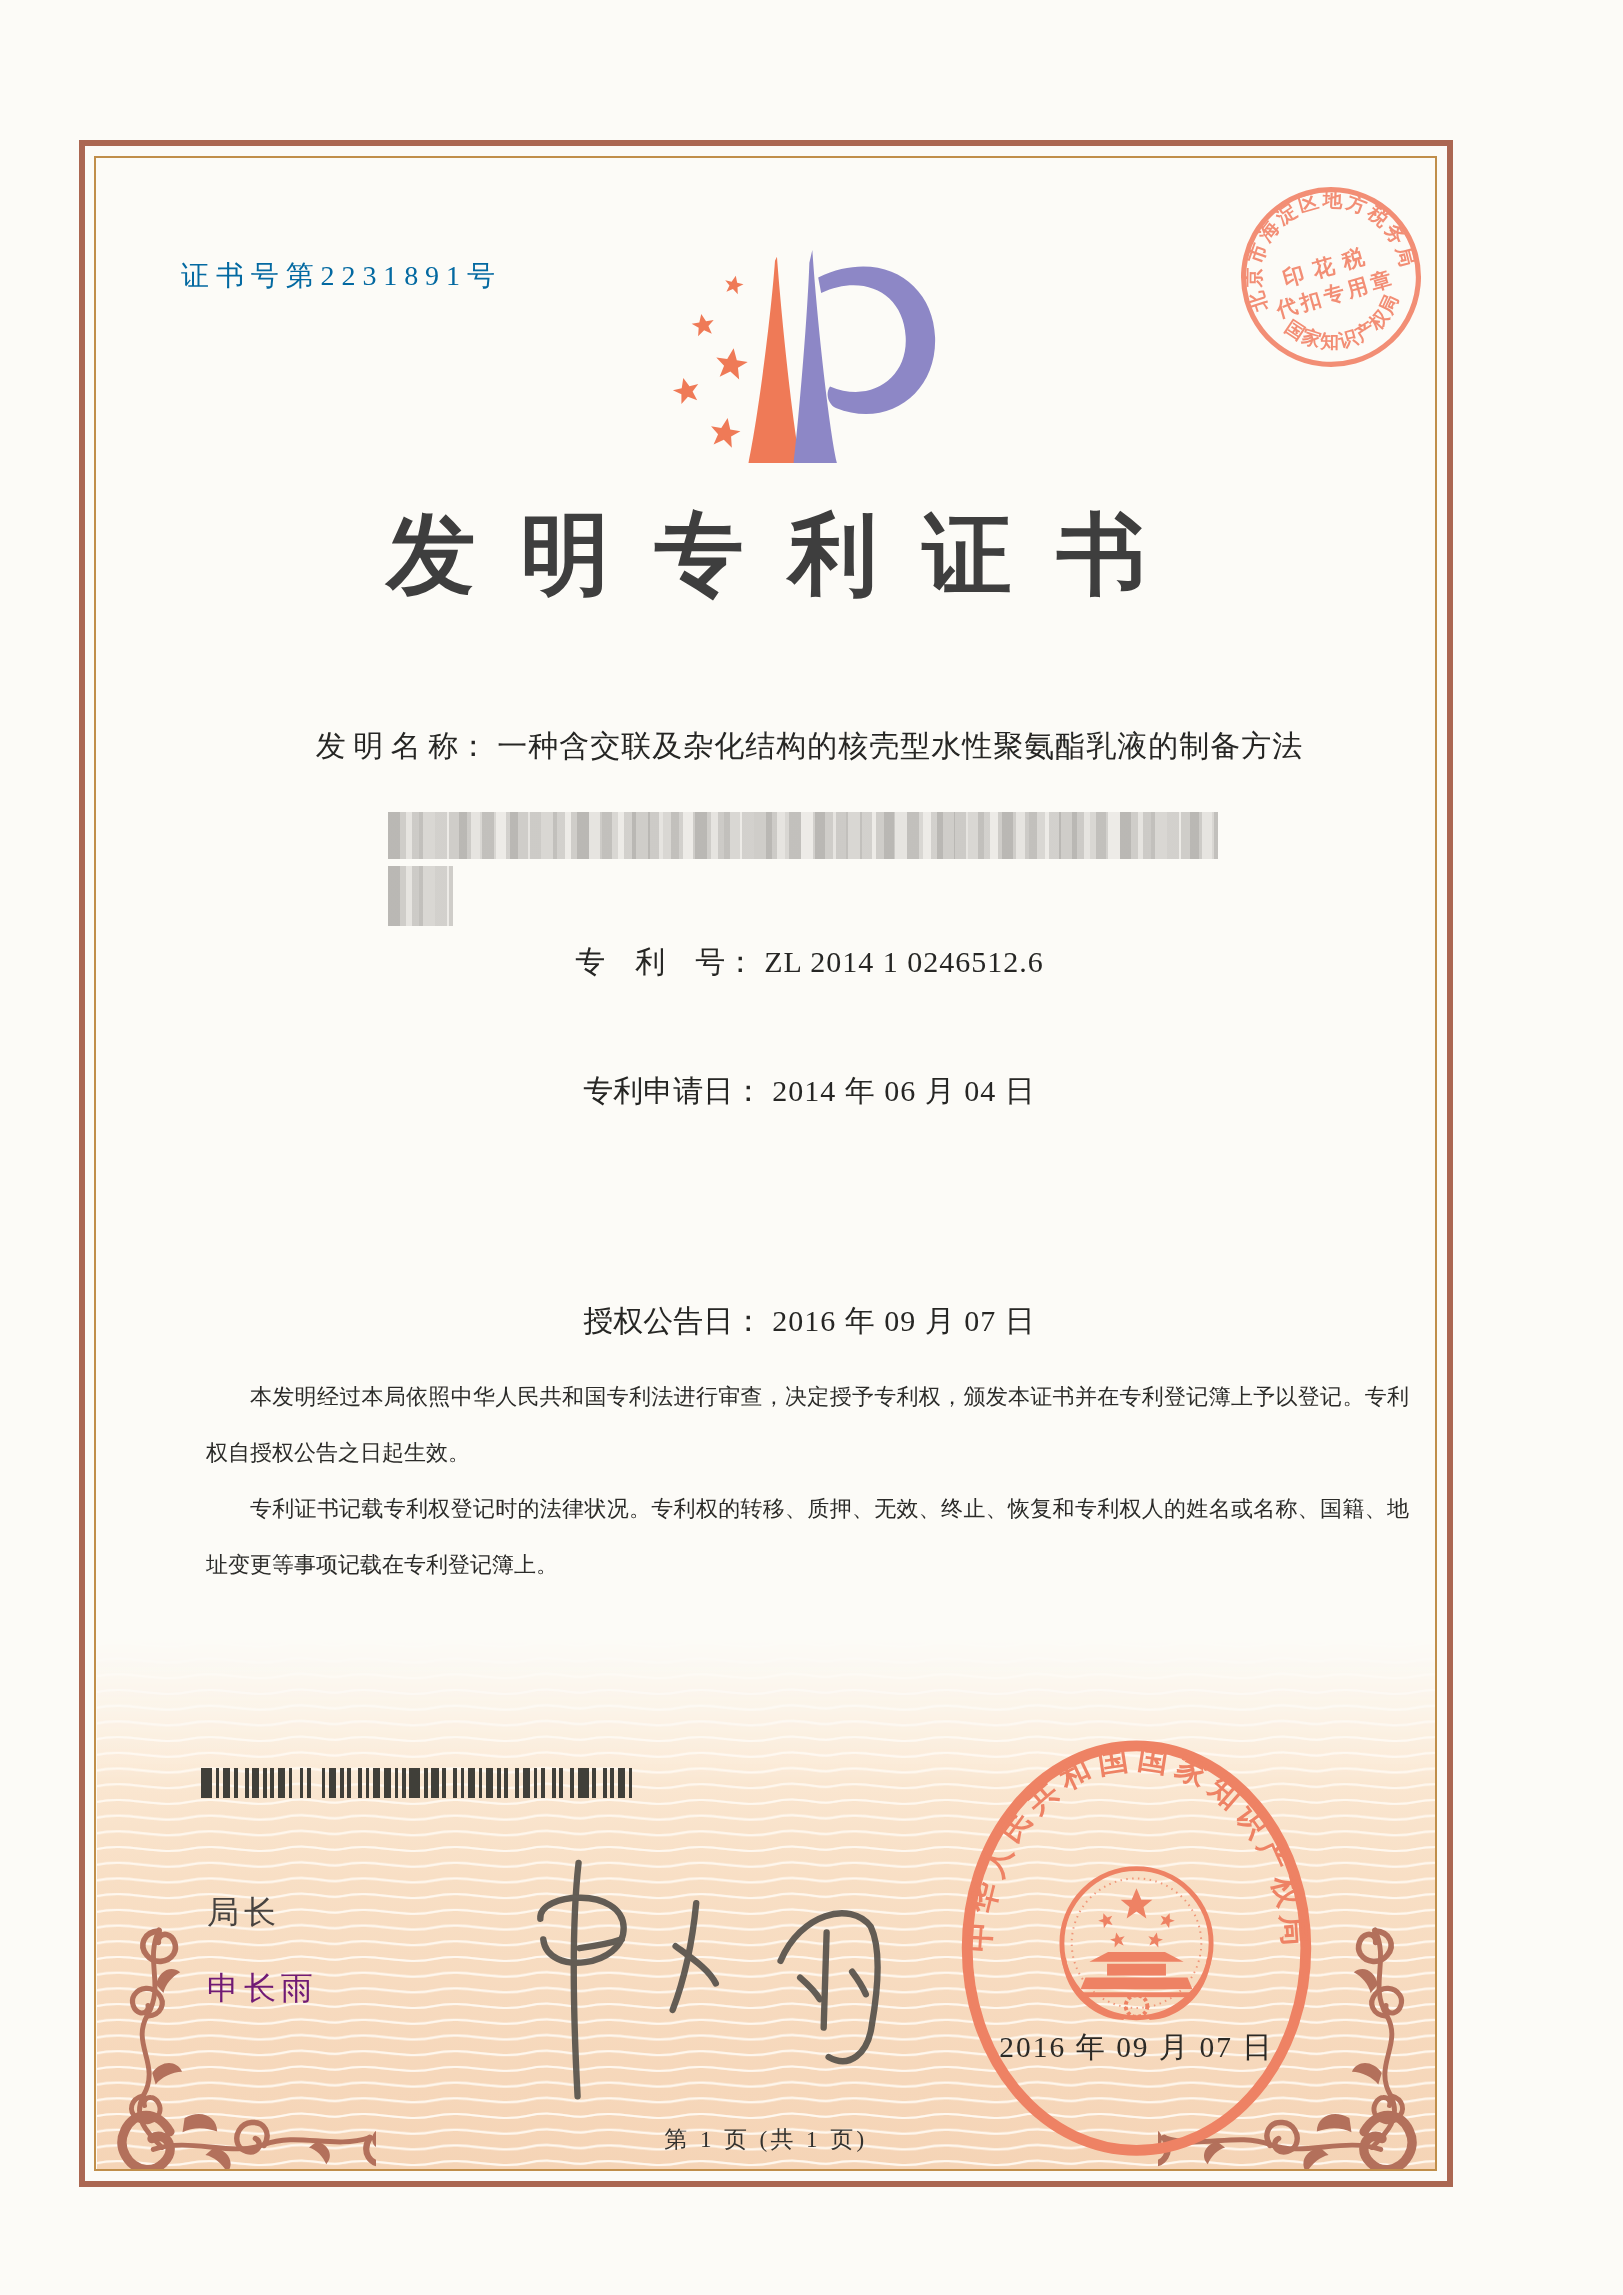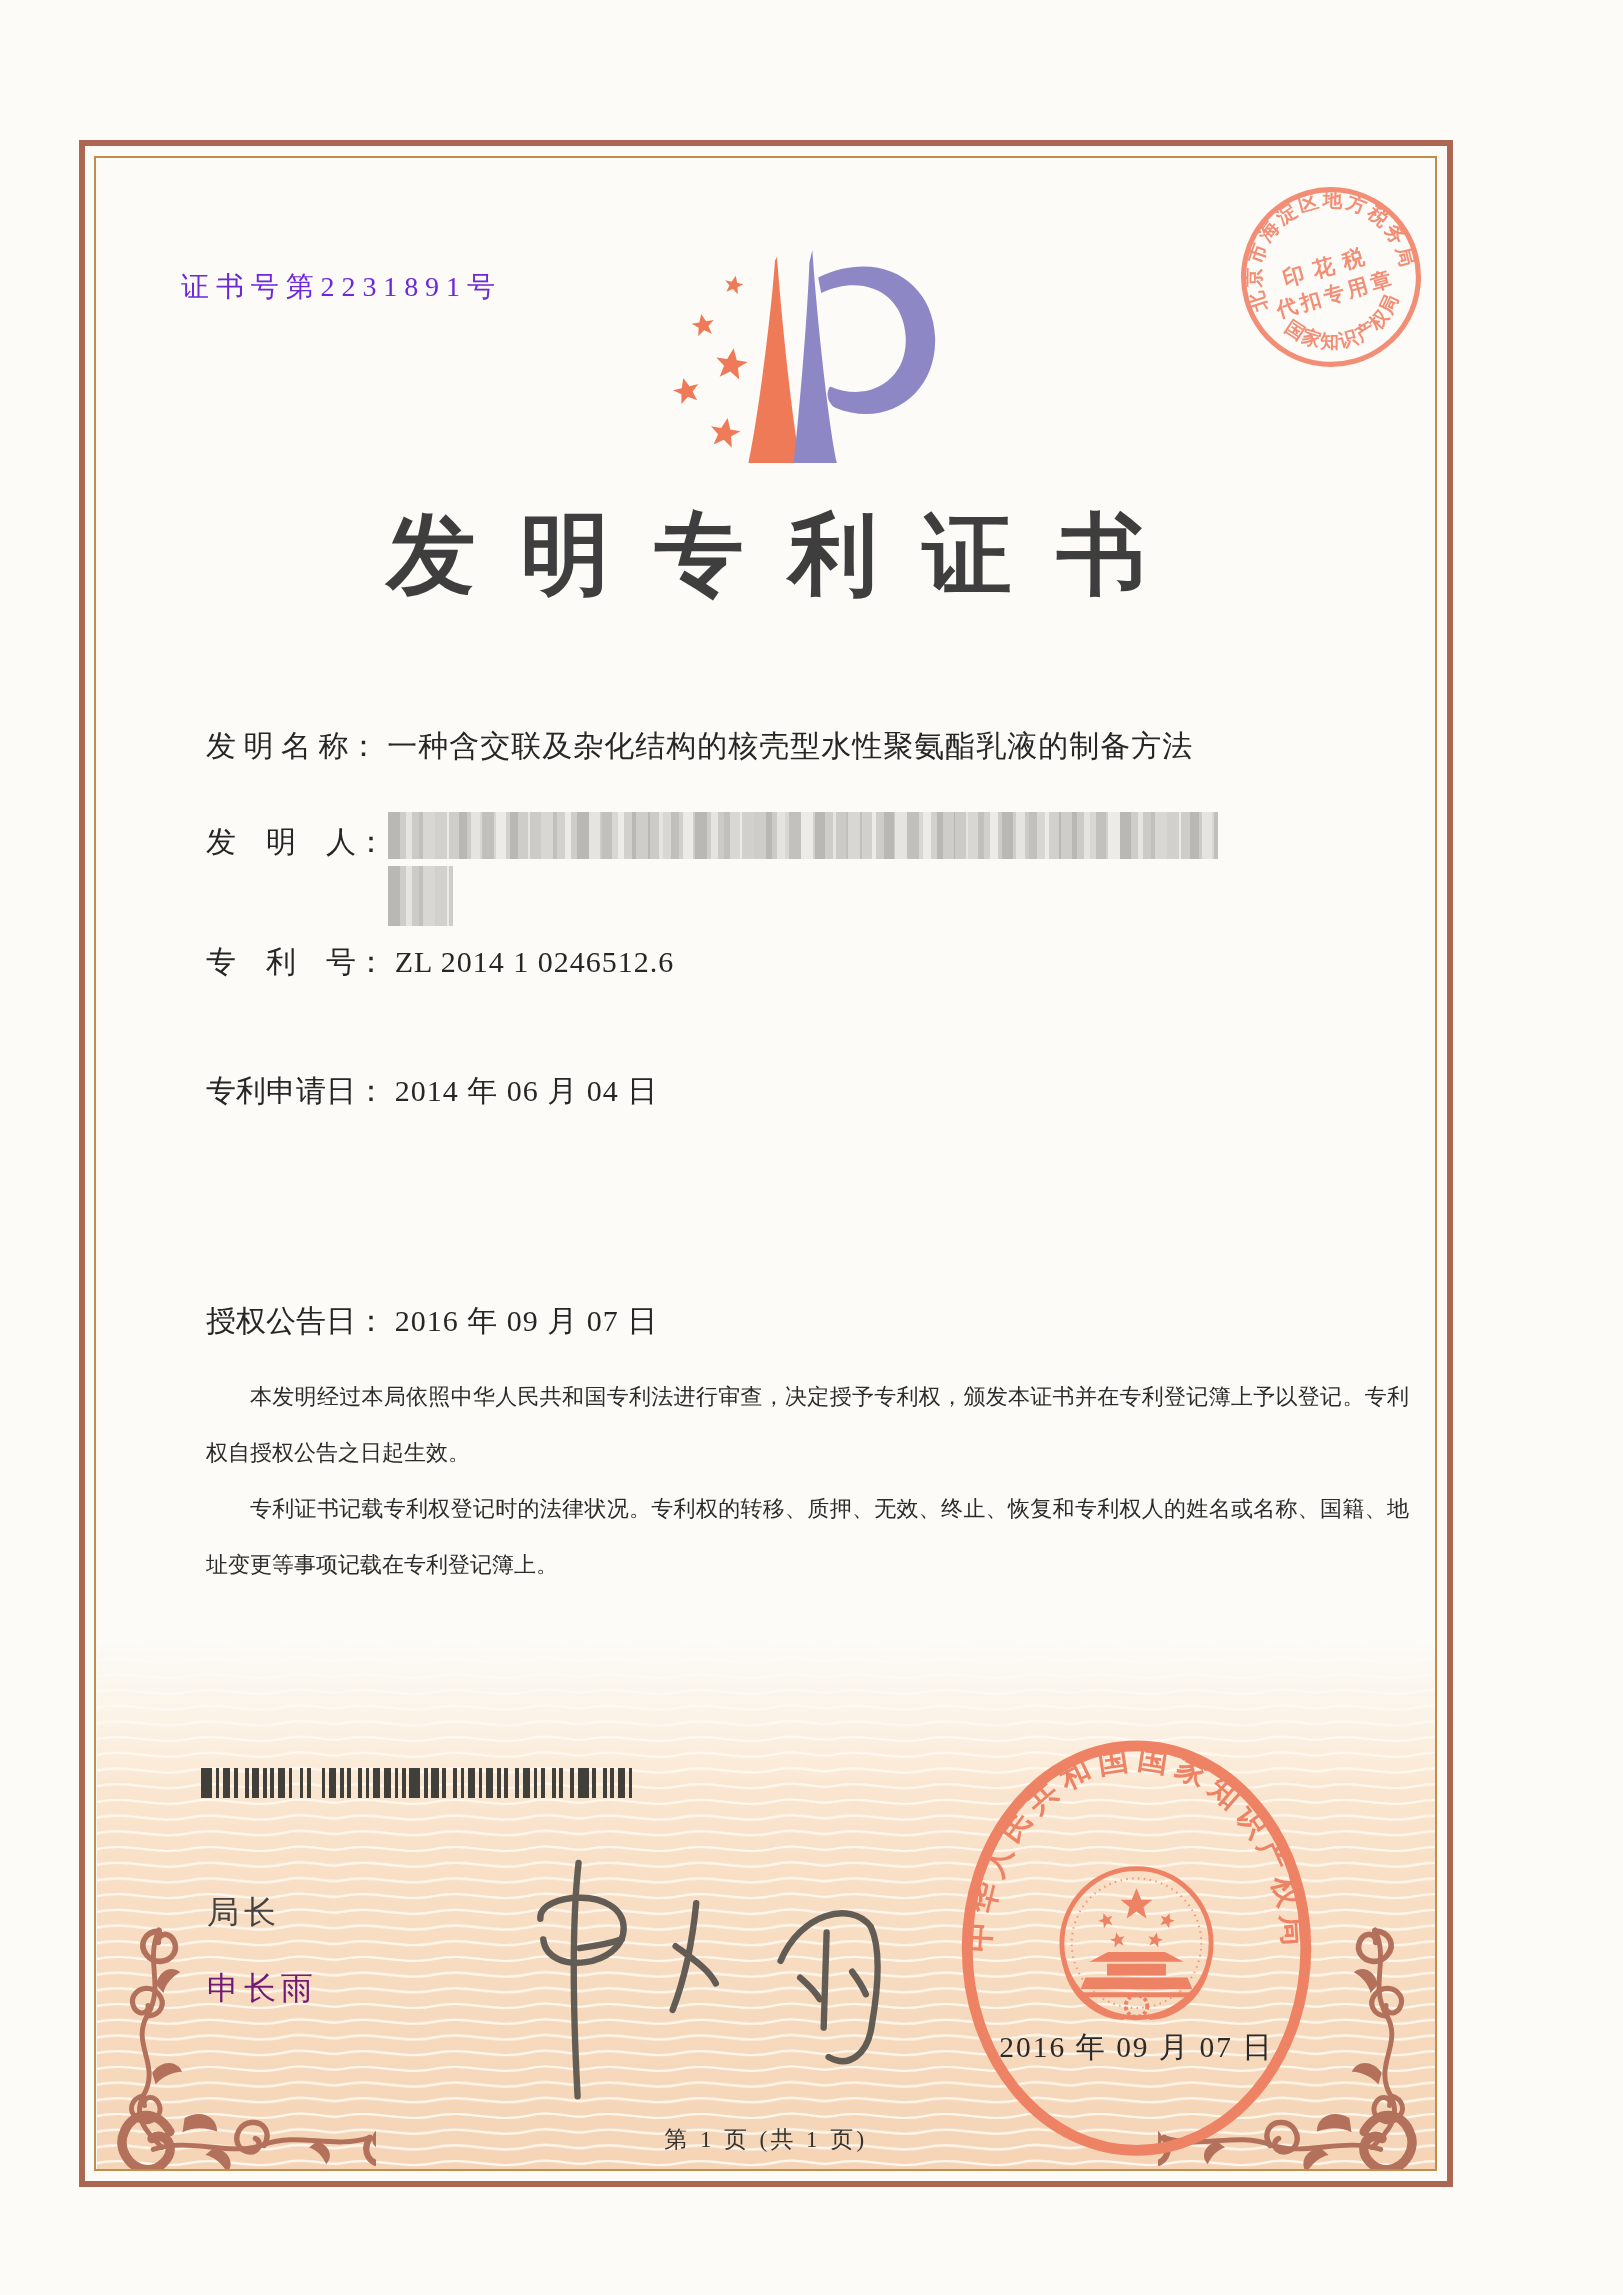--- a/index.html
+++ b/index.html
@@ -21,37 +21,37 @@
     border:2.5px solid #c08e4a;box-sizing:border-box;
   }
   
   .waveband{position:absolute;left:97px;top:1637px;width:1338px;height:533px;}
   
   .orn{position:absolute;width:275px;height:245px;}
   .orn.bl{left:101px;top:1926px;}
   .orn.br{left:1158px;top:1926px;transform:scaleX(-1);}
   
   .cert-no{
-    position:absolute;left:181px;top:268px;
-    font-size:28px;letter-spacing:6.9px;color:#6d28d9;
+    position:absolute;left:181px;top:257px;
+    font-size:28px;letter-spacing:6.9px;color:#0369a1;
   }
   .logo{position:absolute;left:665px;top:241px;width:275px;height:226px;}
   .tax-stamp{
     position:absolute;left:1237px;top:183px;width:188px;height:188px;
     transform:rotate(-16deg);opacity:.92;
   }
   .title{
     position:absolute;left:79px;top:495px;width:1374px;
     text-align:center;font-size:89px;font-weight:bold;color:#3e3e3e;
     letter-spacing:45px;padding-left:45px;box-sizing:border-box;
   }
   
   .row{
     position:absolute;left:206px;width:1207px;
-    font-size:30px;color:#262624;line-height:42px;white-space:nowrap;
+    font-size:30px;color:#262624;line-height:42px;white-space:nowrap;text-align:center;
   }
   .row .val{margin-left:8.8px;letter-spacing:1px;}
   .r-name{top:725px;white-space:normal;}
   .r-inventor{top:821px;}
   .r-patno{top:941px;}
   .r-filing{top:1070px;}
   .r-patentee{top:1184px;}
   .r-grant{top:1300px;}
   .redact{
     position:absolute;

